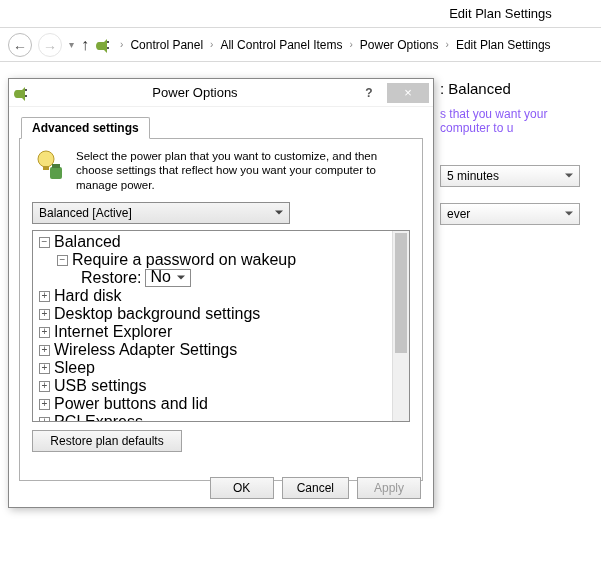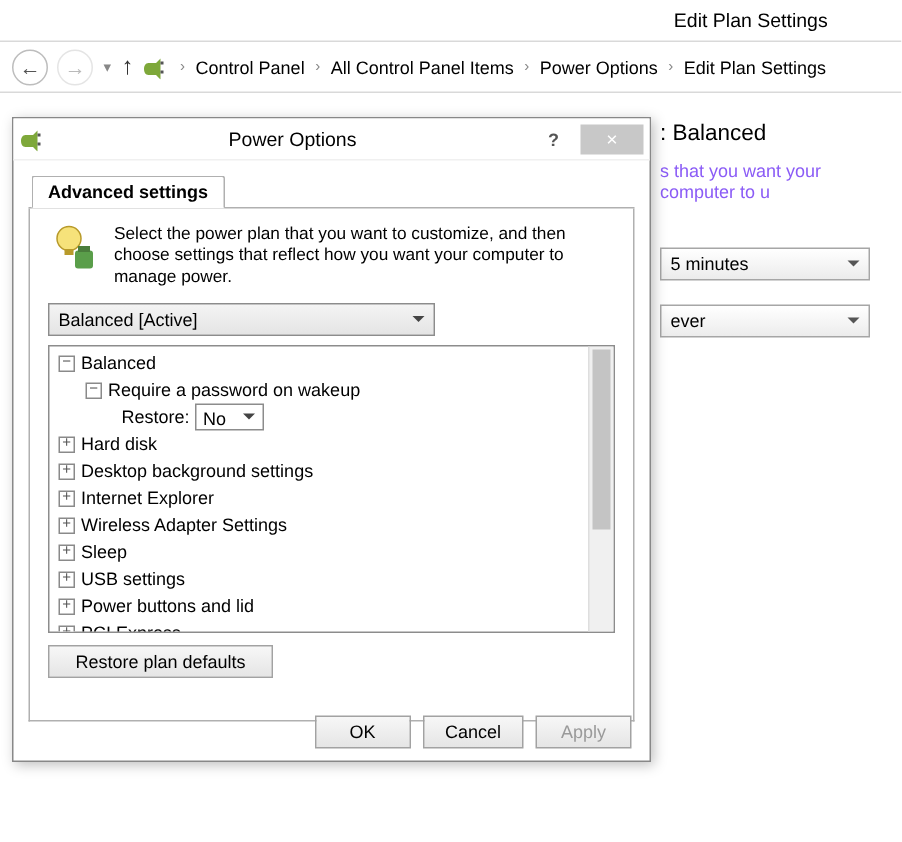--- a/index.html
+++ b/index.html
@@ -118,21 +118,21 @@
     padding: 2px 4px; overflow: hidden;
   }
   .scrollbar {
     position:absolute; top:0; right:0; bottom:0; width:17px;
     background:#f0f0f0; border-left:1px solid #dedede;
   }
   .scroll-thumb {
     position:absolute; top:2px; left:2px; right:2px; height:120px;
     background:#c4c4c4;
   }
-  .tree-row { display:flex; align-items:center; height:18px; font-size:12px; }
+  .tree-row { display:flex; align-items:center; height:18px; font-size:16px; }
   .tree-row.lvl0 { padding-left: 2px; }
   .tree-row.lvl1 { padding-left: 20px; }
   .tree-row.lvl2 { padding-left: 44px; }
   .sq {
     width:11px; height:11px; border:1px solid #8a8a8a; margin-right:4px;
     display:flex; align-items:center; justify-content:center;
     font-size:10px; line-height:1; color:#555; background:#fff;
     flex-shrink:0;
   }
   .sq.plus::before { content:"+"; }

